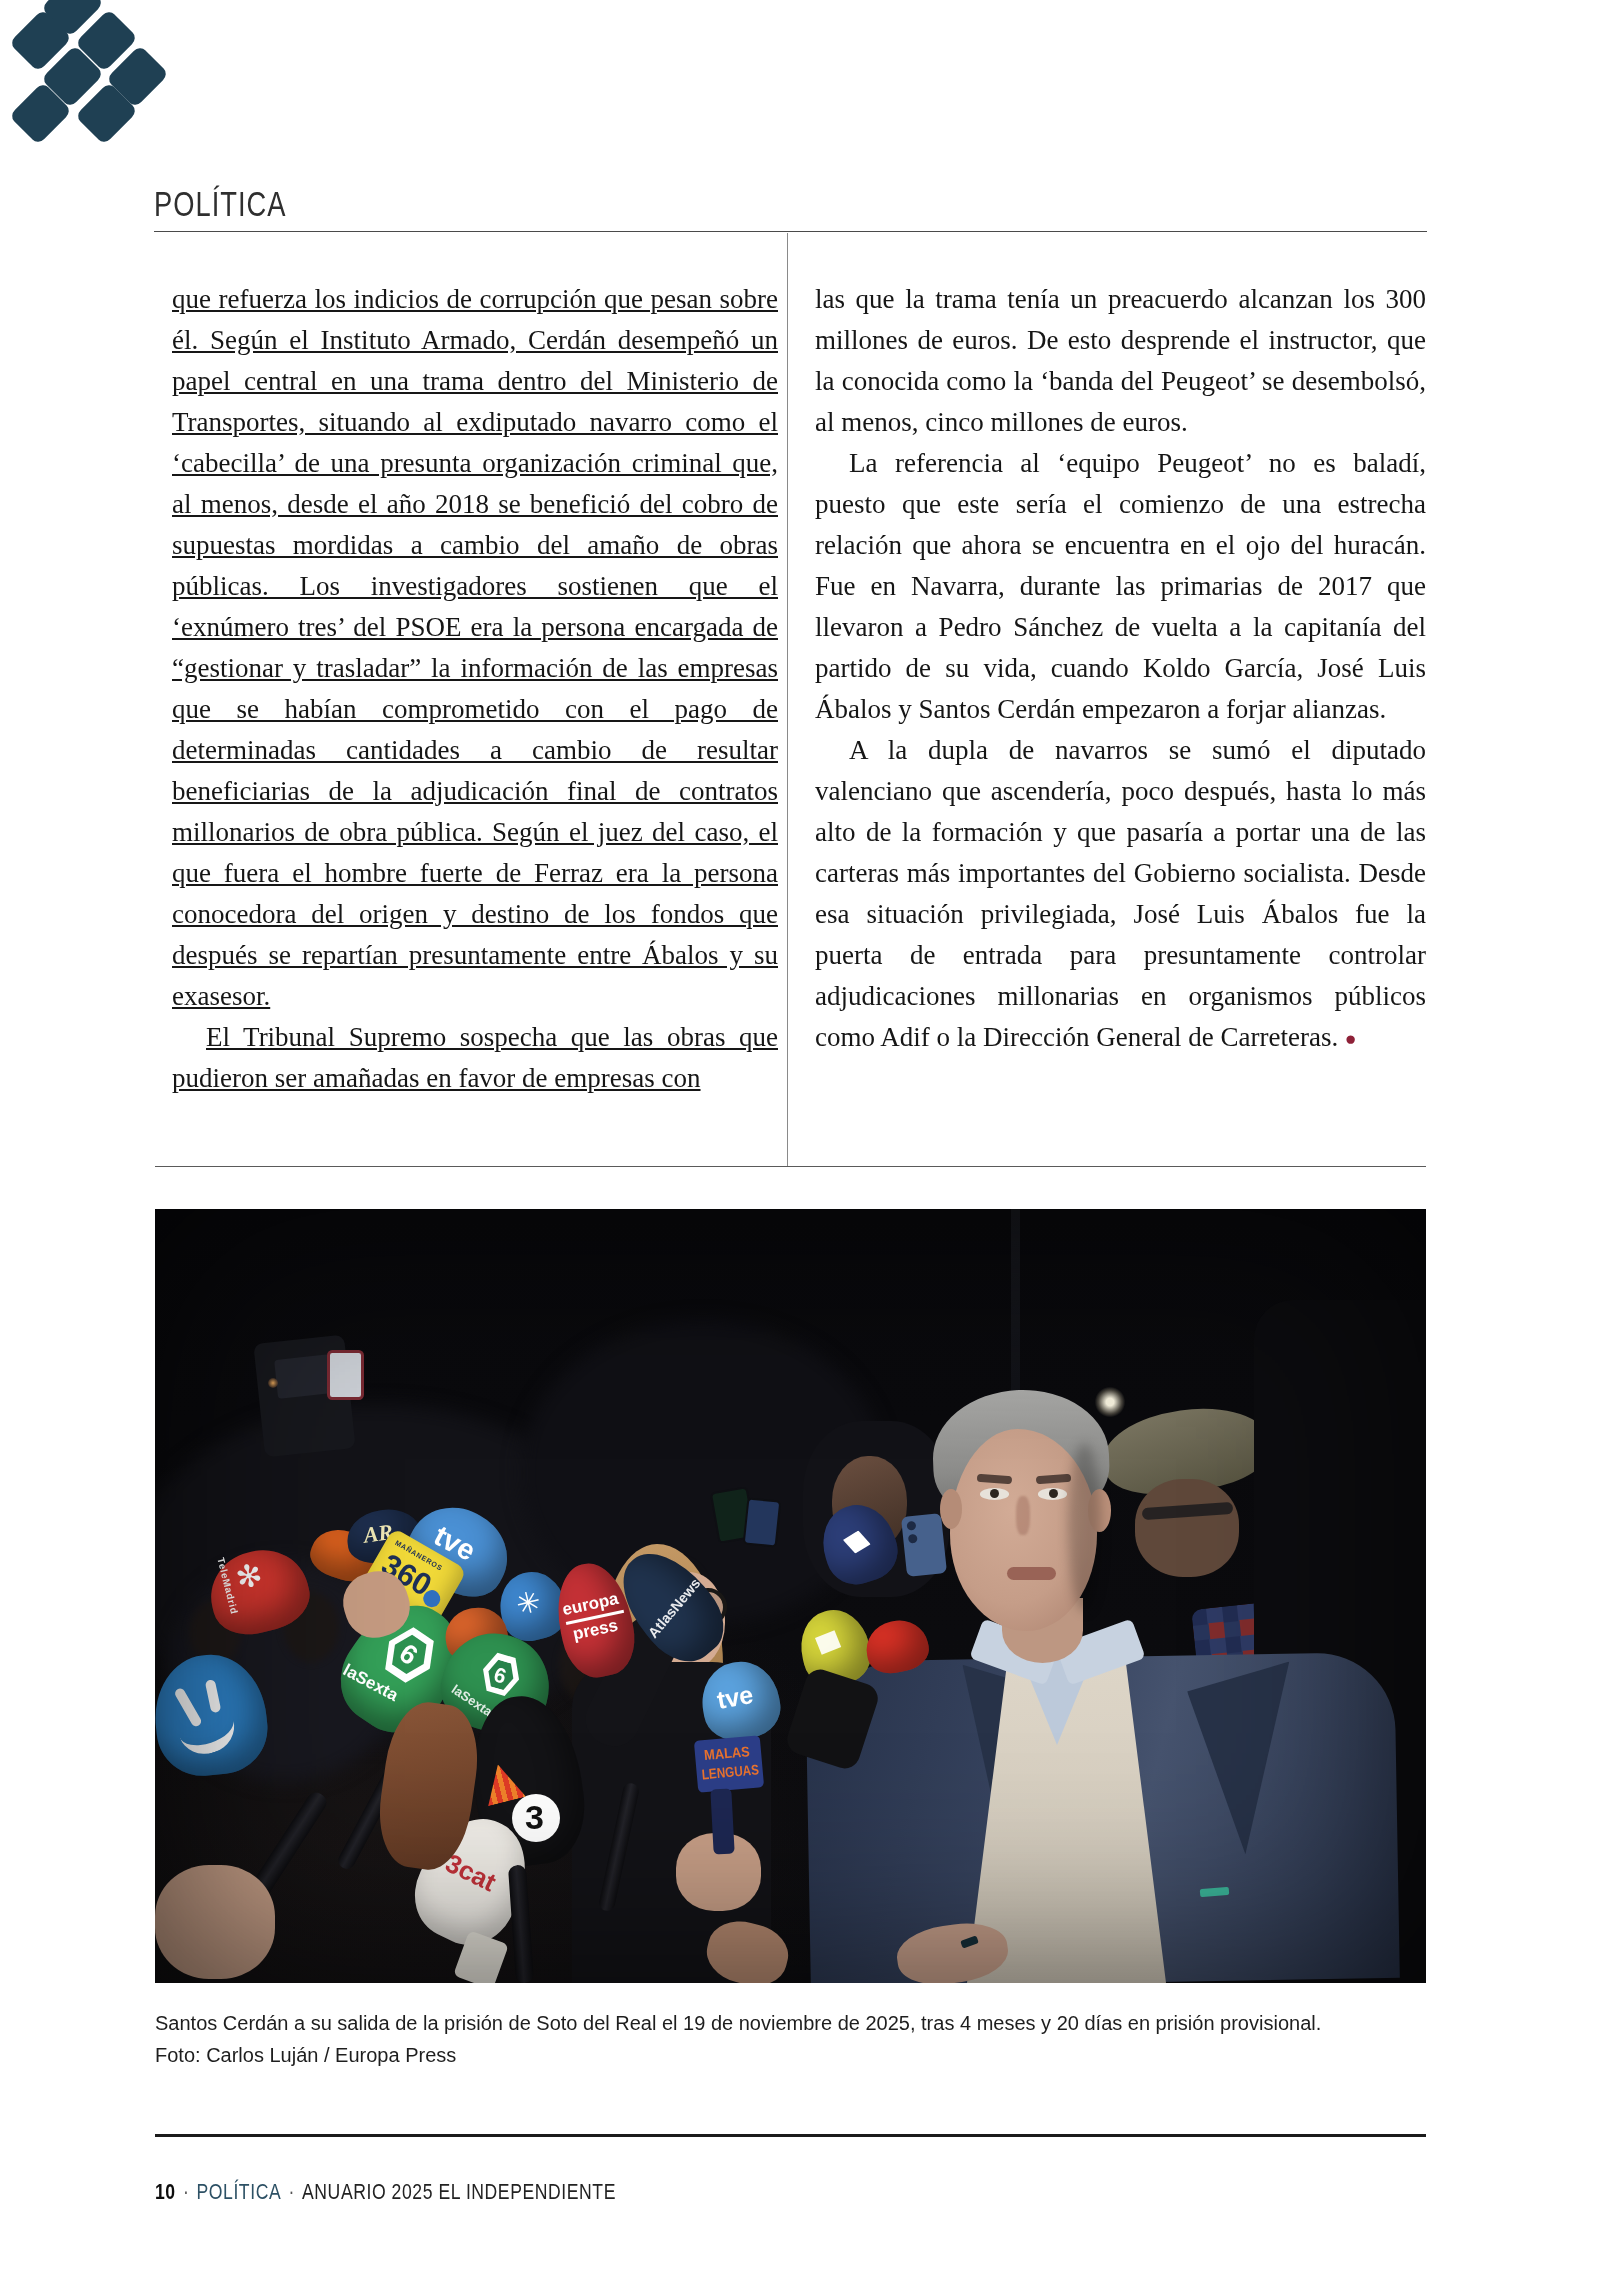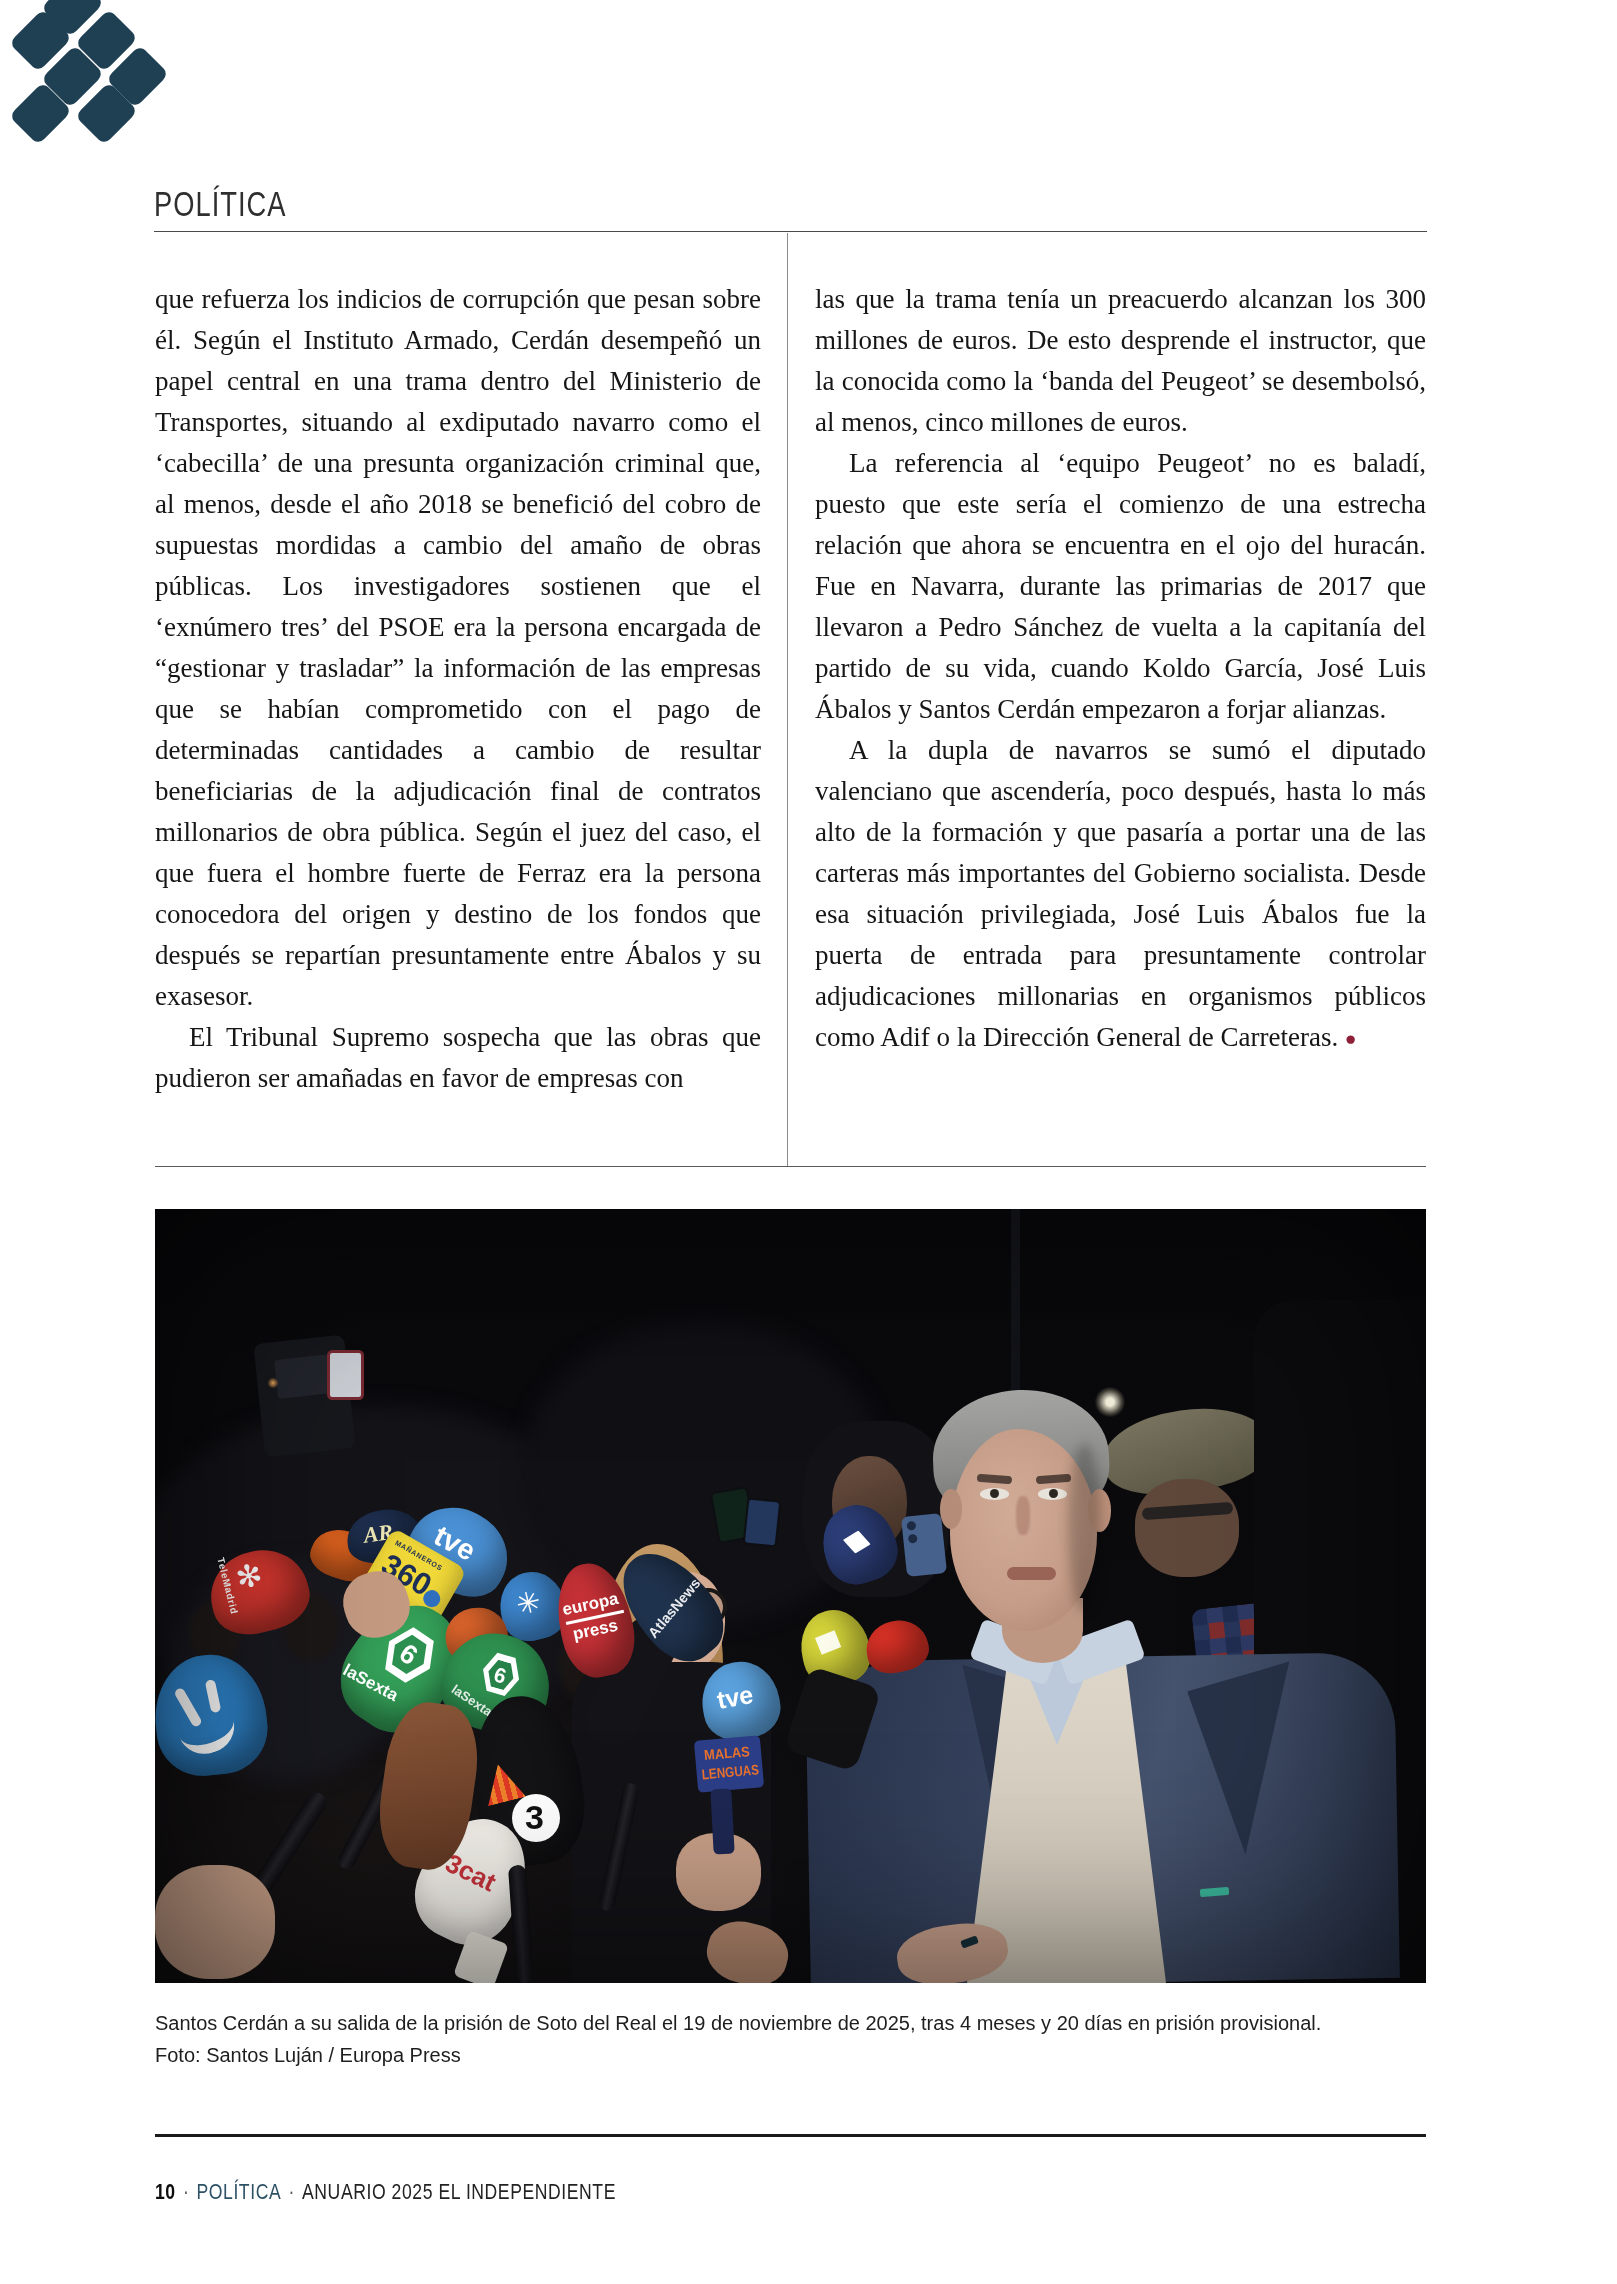--- a/index.html
+++ b/index.html
@@ -52,21 +52,21 @@
     <div class="dia" style="left:78px;top:19px;"></div>
     <div class="dia" style="left:44px;top:55px;"></div>
     <div class="dia" style="left:109px;top:55px;"></div>
     <div class="dia" style="left:12.4px;top:92px;"></div>
     <div class="dia" style="left:78px;top:92px;"></div>
   </div>
 
   <div class="kicker">POLÍTICA</div>
   <div class="rule" style="left:154px;top:231px;width:1273px;height:1.3px;"></div>
 
-  <div class="col" style="left:155px;">
+  <div class="col" style="left:172px;text-decoration:underline;">
     <p>que refuerza los indicios de corrupción que pesan sobre él. Según el Instituto Armado, Cerdán desempeñó un papel central en una trama dentro del Ministerio de Transportes, situando al exdiputado navarro como el ‘cabecilla’ de una presunta organización criminal que, al menos, desde el año 2018 se benefició del cobro de supuestas mordidas a cambio del amaño de obras públicas. Los investigadores sostienen que el ‘exnúmero tres’ del PSOE era la persona encargada de “gestionar y trasladar” la información de las empresas que se habían comprometido con el pago de determinadas cantidades a cambio de resultar beneficiarias de la adjudicación final de contratos millonarios de obra pública. Según el juez del caso, el que fuera el hombre fuerte de Ferraz era la persona conocedora del origen y destino de los fondos que después se repartían presuntamente entre Ábalos y su exasesor.</p>
     <p class="ind">El Tribunal Supremo sospecha que las obras que pudieron ser amañadas en favor de empresas con</p>
   </div>
   <div class="divider"></div>
   <div class="col" style="left:815px;width:611px;">
     <p>las que la trama tenía un preacuerdo alcanzan los 300 millones de euros. De esto desprende el instructor, que la conocida como la ‘banda del Peugeot’ se desembolsó, al menos, cinco millones de euros.</p>
     <p class="ind">La referencia al ‘equipo Peugeot’ no es baladí, puesto que este sería el comienzo de una estrecha relación que ahora se encuentra en el ojo del huracán. Fue en Navarra, durante las primarias de 2017 que llevaron a Pedro Sánchez de vuelta a la capitanía del partido de su vida, cuando Koldo García, José Luis Ábalos y Santos Cerdán empezaron a forjar alianzas.</p>
     <p class="ind"><span>A la dupla de navarros se sumó el diputado valenciano que ascendería, poco después, hasta lo más alto de la formación y que pasaría a portar una de las carteras más importantes del Gobierno socialista. Desde esa situación privilegiada, José Luis Ábalos fue la puerta de entrada para presuntamente controlar adjudicaciones millonarias en organismos públicos como Adif o la Dirección General de Carreteras.</span><span class="endmark">●</span></p>
   </div>
   <div class="rule" style="left:155px;top:1166px;width:1271px;height:1.3px;background:#5a5a5a;"></div>
@@ -216,21 +216,21 @@
     <div style="left: 541px; top: 529px; width: 66px; height: 52px; border-radius: 5.2px; transform: rotate(-5deg); background: rgb(44, 62, 136);">
       <span class="miclabel" style="left:9px;top:6.5px;font-size:14.3px;color:#e8722e;transform:scaleX(.9);transform-origin:left;">MALAS</span>
       <span class="miclabel" style="left:5.2px;top:26px;font-size:14.3px;color:#e8722e;transform:scaleX(.82);transform-origin:left;">LENGUAS</span>
     </div>
     <div style="left:557px;top:580px;width:21px;height:65px;background:#1d2752;border-radius:5.2px;transform:rotate(-3deg);"></div>
     <div class="vignette"></div>
   </div>
 
   <div class="caption">
     <div>Santos Cerdán a su salida de la prisión de Soto del Real el 19 de noviembre de 2025, tras 4 meses y 20 días en prisión provisional.</div>
-    <div>Foto: Santos Luján / Europa Press</div>
+    <div>Foto: Carlos Luján / Europa Press</div>
   </div>
 
   <div class="rule" style="left:155px;top:2134px;width:1271px;height:2.6px;background:#1b1b1b;"></div>
   <div class="footerline">
     <span class="num">10</span><span class="sep">·</span><span class="sec">POLÍTICA</span><span class="sep">·</span><span>ANUARIO 2025 EL INDEPENDIENTE</span>
   </div>
 
 </div>
 
 

